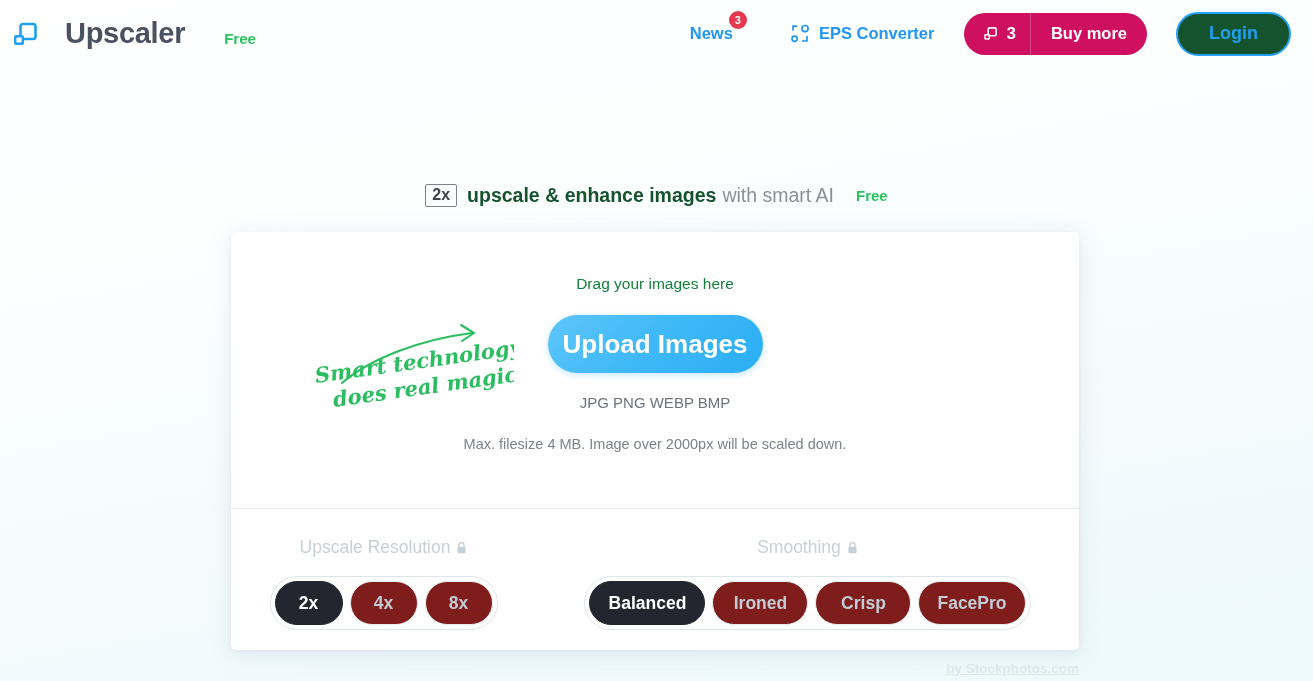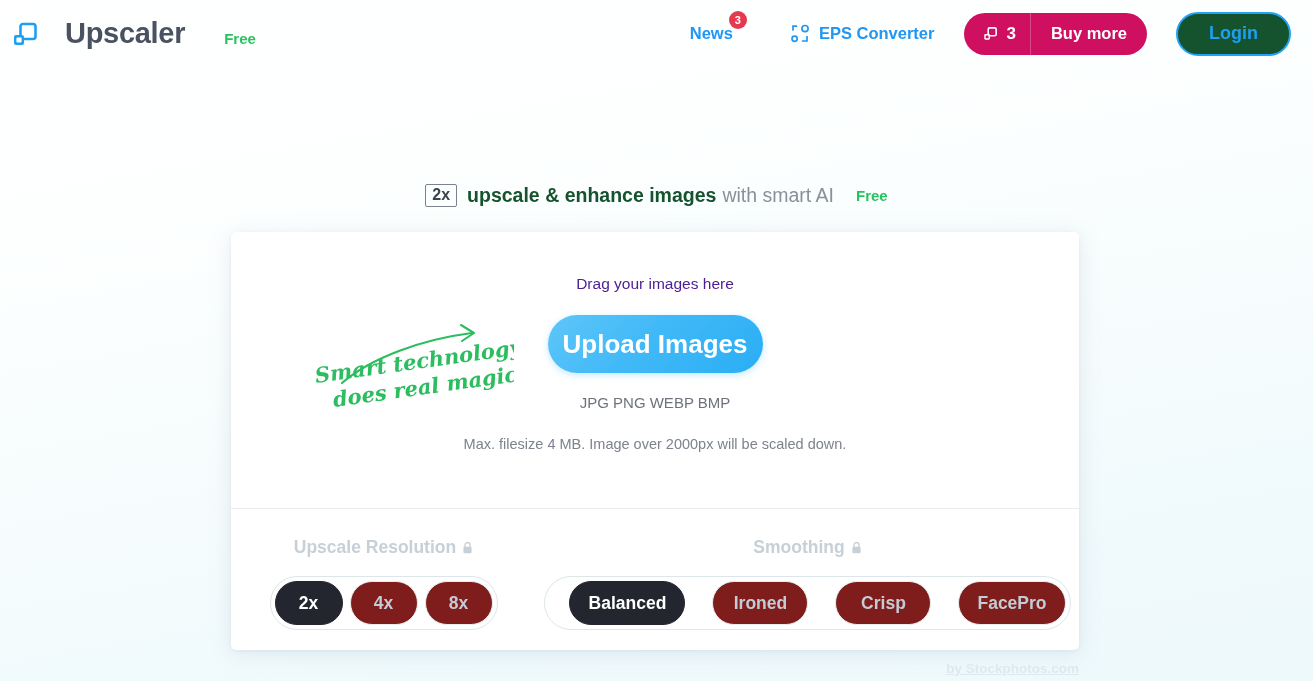--- a/index.html
+++ b/index.html
@@ -215,21 +215,21 @@
   .drop-area {
     height: 277px;
     position: relative;
     border-bottom: 1px solid #e8ecef;
   }
 
   .drag-text {
     text-align: center;
     padding-top: 43px;
     font-size: 15.5px;
-    color: #4c1d95;
+    color: #15803d;
   }
 
   .upload-wrap {
     display: flex;
     justify-content: center;
     margin-top: 22px;
   }
 
   .upload-btn {
     width: 215px;
@@ -292,21 +292,21 @@
 
   .option-group.res { width: 305px; }
   .option-group.smooth { flex: 1 1 auto; }
 
   .option-label {
     display: flex;
     align-items: center;
     gap: 6px;
     font-size: 17.5px;
     color: #c7d0d6;
-    font-weight: bold;
+    font-weight: normal;
     margin-bottom: 18px;
   }
 
   .lock-icon { width: 11px; height: 13px; display: block; }
 
   .pill-group {
     display: flex;
     align-items: center;
     gap: 7px;
     border: 1px solid #dde6e9;
@@ -331,21 +331,21 @@
     justify-content: center;
     white-space: nowrap;
   }
 
   .pill.active {
     background: #23262e;
     border-color: #23262e;
     color: #fff;
   }
 
-  .pill-group.smoothing .pill { min-width: 96px; margin-left: 20px; }
+  .pill-group.smoothing .pill { min-width: 96px; }
   .pill-group.smoothing .pill.active { min-width: 116px; }
 
   
   .footer-credit {
     position: absolute;
     right: 234px;
     top: 661px;
     font-size: 13.5px;
     color: #dde9ee;
     text-decoration: underline;

